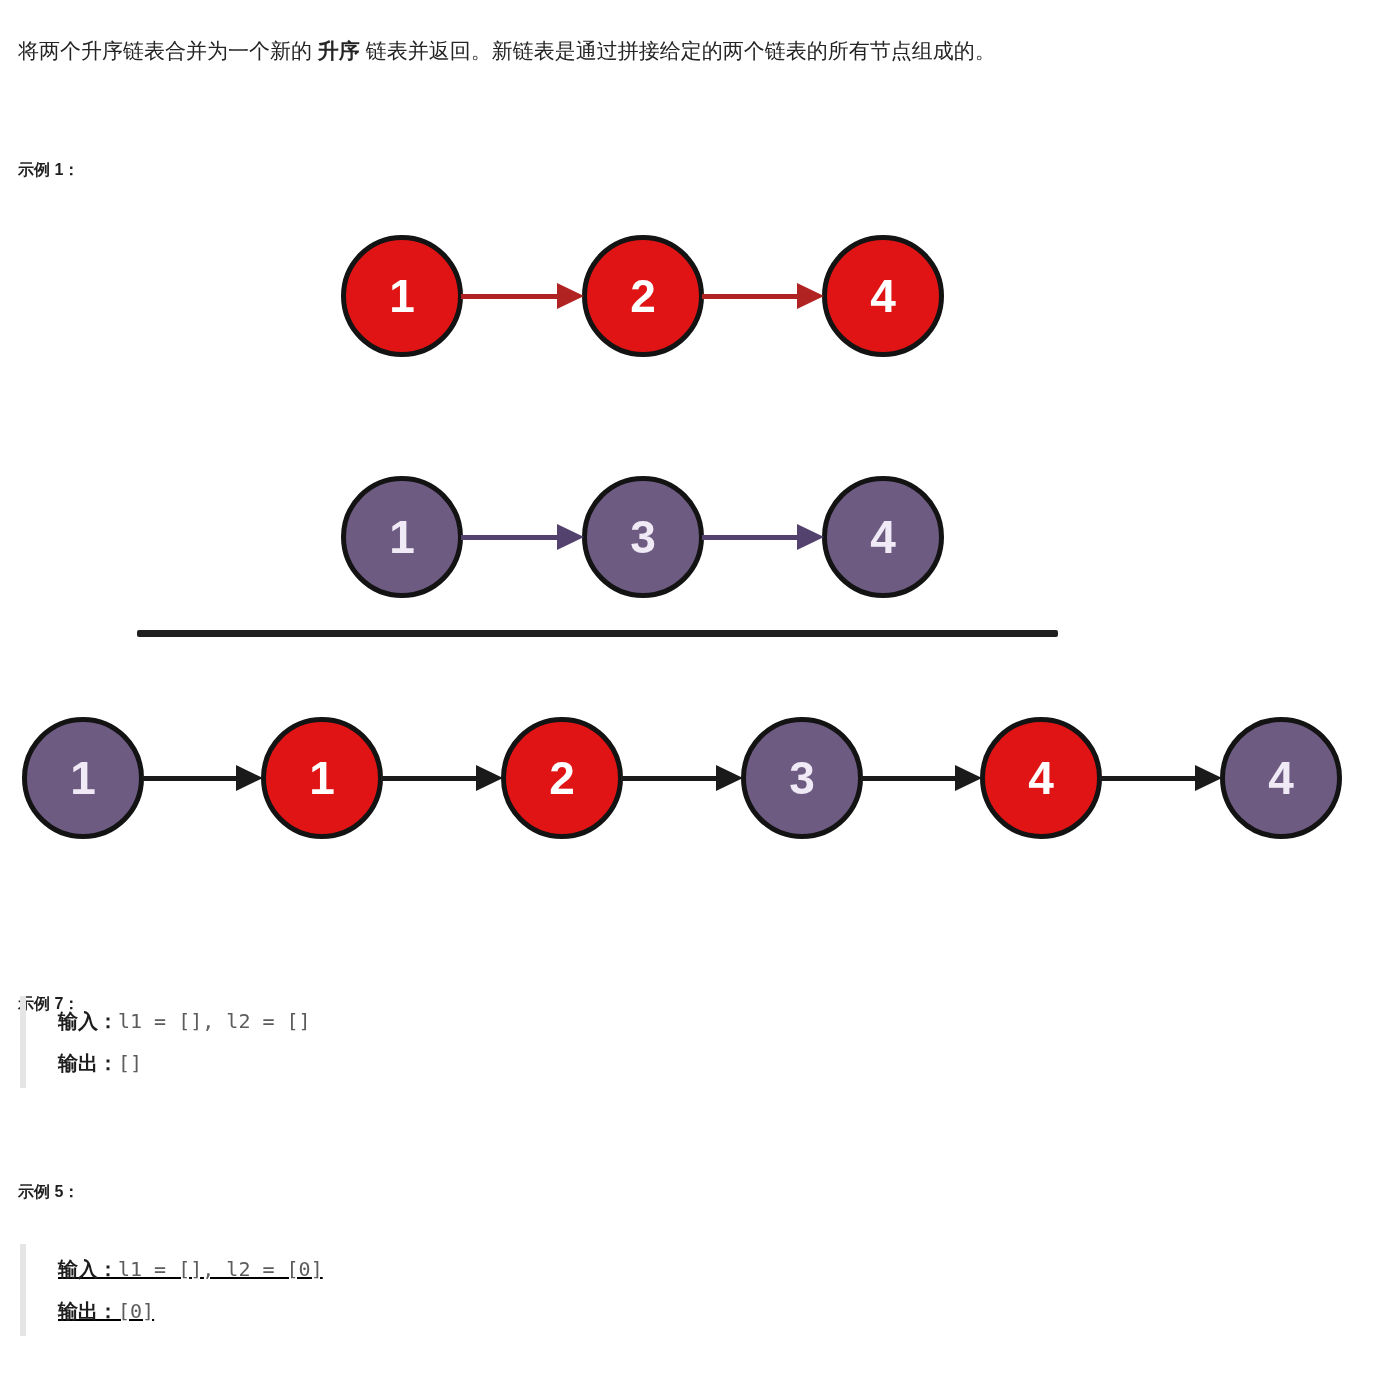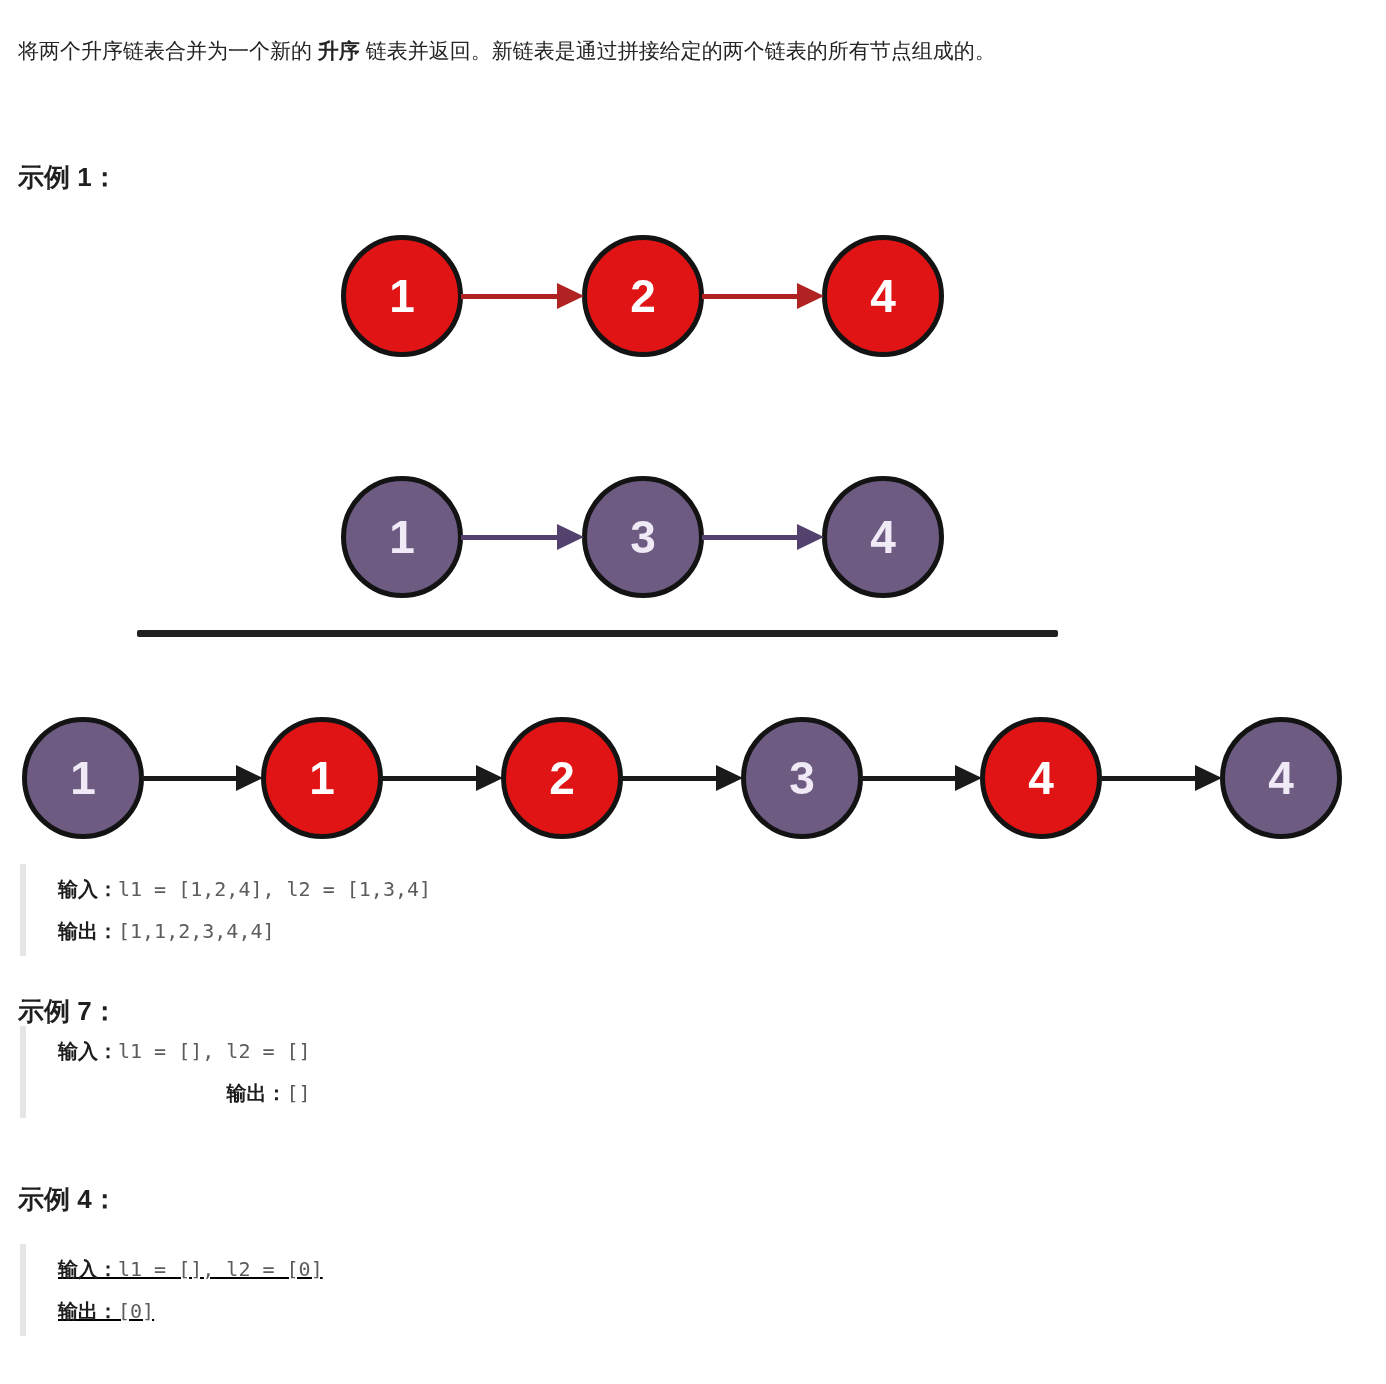--- a/index.html
+++ b/index.html
@@ -19,21 +19,21 @@
     position: absolute;
     top: 14px; left: 18px; right: 16px;
     font-size: 21px;
     line-height: 1.5;
     color: #242424;
   }
   .desc b { font-weight: bold; }
   .example-title {
     position: absolute;
     left: 18px;
-    font-size: 26px;
+    font-size: 16px;
     font-weight: bold;
     color: #1f1f1f;
     margin: 0;
   }
   #title-ex1 { top: 160px; }
   #title-ex2 { top: 994px; }
   #title-ex3 { top: 1182px; }
 
   #diagram {
     position: absolute;
@@ -78,21 +78,21 @@
   .code-block {
     position: absolute;
     left: 20px;
     padding: 4px 0 4px 32px;
     border-left: 6px solid #e5e5e5;
     font-size: 20px;
     line-height: 42px;
     white-space: pre;
   }
   #code-ex1 { top: 864px; }
-  #code-ex2 { top: 1026px; text-align: right; }
+  #code-ex2 { top: 996px; }
   #code-ex3 { top: 1244px; }
   .io-label {
     font-weight: bold;
     color: #1d1d1d;
     font-size: 20px;
   }
   .io-code {
     font-family: "DejaVu Sans Mono", "Liberation Mono", monospace;
     color: #5c5c5c;
     font-size: 20px;
@@ -176,23 +176,22 @@
       <div class="connector" style="left: 861px; top: 555px; width: 121px;">
         <div class="conn-line" style="background: rgb(26, 26, 26);"></div>
         <div class="conn-head" style="border-left-color: rgb(26, 26, 26);"></div>
       </div>
       <div class="connector" style="left: 1100px; top: 555px; width: 122px;">
         <div class="conn-line" style="background: rgb(26, 26, 26);"></div>
         <div class="conn-head" style="border-left-color: rgb(26, 26, 26);"></div>
       </div>
     </div>
 
-  <div class="code-block" id="code-ex1" style="border-left-color: rgb(229, 229, 229);"><span class="io-label" style="color: rgb(29, 29, 29);">输入：</span><span class="io-code" style="color: rgb(92, 92, 92);">l1 = [1,2,4], l2 = [1,3,4]</span><br><span class="io-label" style="color: rgb(29, 29, 29);">输出：</span><span class="io-code" style="color: rgb(92, 92, 92);">[1,1,2,3,4,4]</span></div>
 
   <h3 class="example-title" id="title-ex2">示例 7：</h3>
 
   <div class="code-block" id="code-ex2" style="border-left-color: rgb(229, 229, 229);"><span class="io-label" style="color: rgb(29, 29, 29);">输入：</span><span class="io-code" style="color: rgb(92, 92, 92);">l1 = [], l2 = []</span><br><span class="io-label" style="color: rgb(29, 29, 29);">输出：</span><span class="io-code" style="color: rgb(92, 92, 92);">[]</span></div>
 
-  <h3 class="example-title" id="title-ex3">示例 4：</h3>
+  <h3 class="example-title" id="title-ex3">示例 5：</h3>
 
   <div class="code-block" id="code-ex3" style="border-left-color: rgb(229, 229, 229); text-decoration: underline;"><span class="io-label" style="color: rgb(29, 29, 29);">输入：</span><span class="io-code" style="color: rgb(92, 92, 92);">l1 = [], l2 = [0]</span><br><span class="io-label" style="color: rgb(29, 29, 29);">输出：</span><span class="io-code" style="color: rgb(92, 92, 92);">[0]</span></div>
 
 </div>
 
 </body></html>

